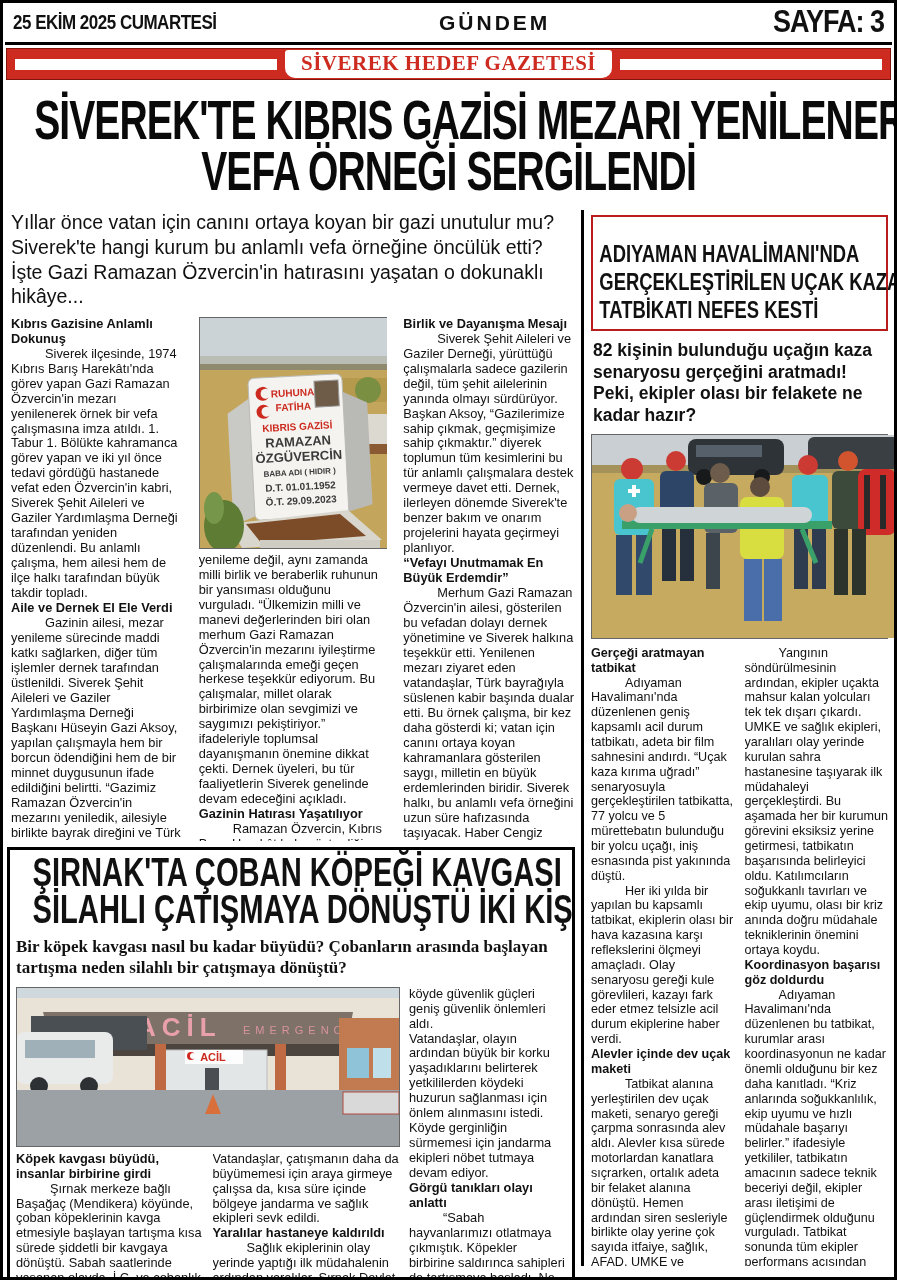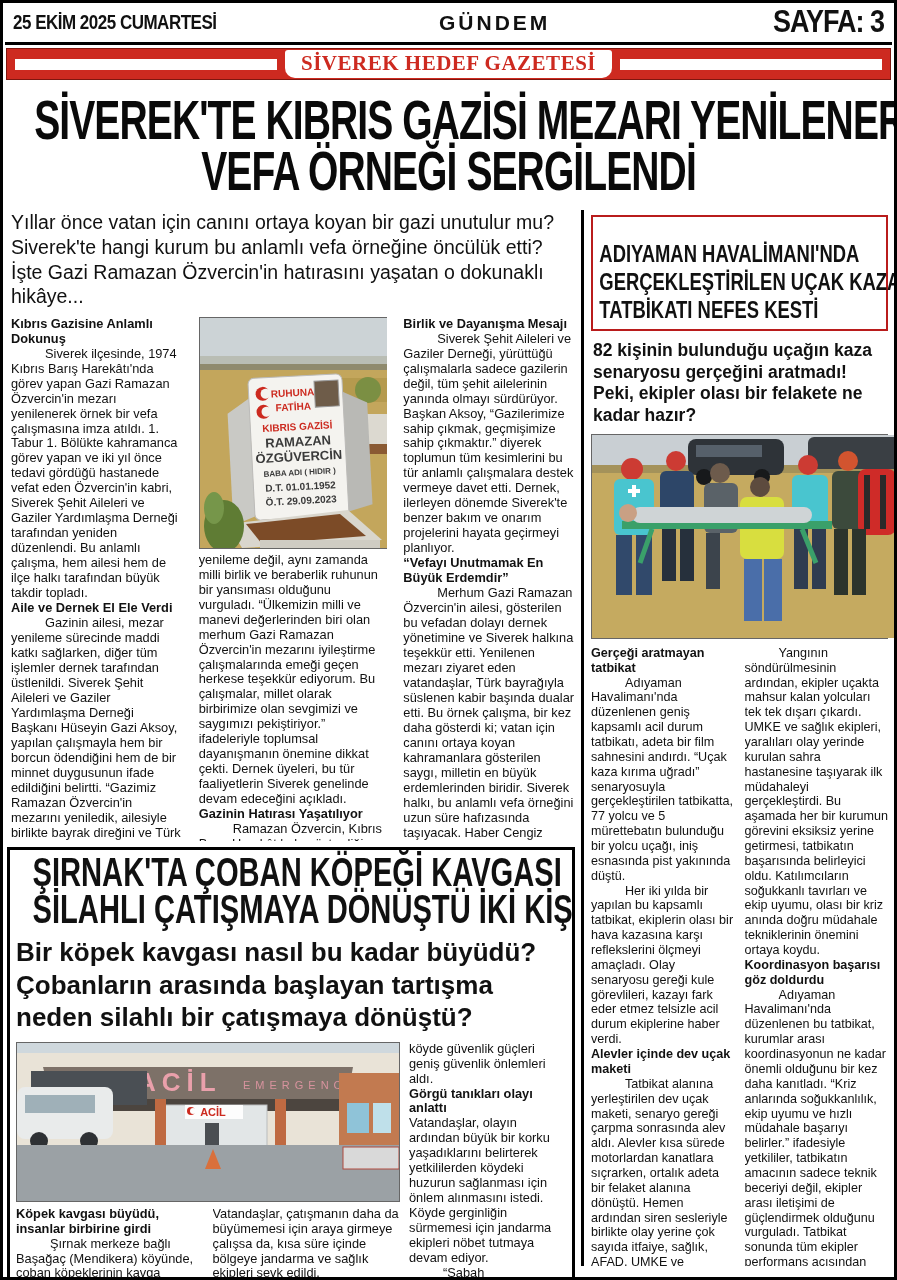--- a/index.html
+++ b/index.html
@@ -33,21 +33,21 @@
   .blk { margin:0; }
   .blk-h { font-weight:bold; }
   .blk-p { text-indent:34px; }
   .blk-p.noind { text-indent:0; }
   .photo { border:1px solid #666; background:#ddd; margin-bottom:4px; }
   .photo svg { display:block; }
   
   .sirnak-box { border:3px solid #000; margin:6px 0 0 -4px; padding:4px 6px 0 6px; box-sizing:border-box; height:492px; overflow:hidden; }
   .sirnak-hline { font-weight:900; font-size:31px; text-align:center; line-height:1.2; white-space:nowrap;
                   transform:scale(0.94,1.3); transform-origin:center; }
-  .sirnak-sub { font-weight:bold; font-size:26px; line-height:1.25; margin-top:8px; }
+  .sirnak-sub { font-weight:bold; font-size:17px; line-height:1.25; margin-top:8px;font-family:Liberation Serif, serif; }
   .sirnak-body { display:flex; gap:9px; margin-top:8px; }
   .sirnak-left { width:384px; }
   .sirnak-cols { display:flex; gap:9px; margin-top:5px; height:215px; overflow:hidden; }
   .scol { flex:1; font-size:12.8px; line-height:1.17; overflow:hidden; }
   .sirnak-col3 { flex:1; font-size:12.8px; line-height:1.17; overflow:hidden; height:380px; }
   
   .adn-headbox { border:2px solid #b91c1c; padding:23px 2px 6px; }
   .adn-hline { font-weight:900; font-size:19px; line-height:1.45; white-space:nowrap;
                transform:scale(0.97,1.25); transform-origin:center; }
   .adn-sub { font-weight:bold; font-size:17.5px; line-height:1.24; margin:9px 2px 7px; }
@@ -187,22 +187,22 @@
                 </div>
               <div class="scol">
                   <div class="blk blk-p noind">Vatandaşlar, çatışmanın daha da büyümemesi için araya girmeye çalışsa da, kısa süre içinde bölgeye jandarma ve sağlık ekipleri sevk edildi.</div>
                   <div class="blk blk-h">Yaralılar hastaneye kaldırıldı</div>
                   <div class="blk blk-p">Sağlık ekiplerinin olay yerinde yaptığı ilk müdahalenin ardından yaralılar, Şırnak Devlet Hastanesine kaldırıldı. Doktorlardan alınan bilgiye göre, her iki yaralının da hayati tehlikesinin bulunmadığı öğrenildi. Ancak köy halkı yaşanan olay karşısında büyük üzüntü yaşadı.</div>
                 </div>
             </div>
           </div>
           <div class="sirnak-col3">
               <div class="blk blk-p noind">köyde güvenlik güçleri geniş güvenlik önlemleri aldı.</div>
+              <div class="blk blk-p noind">Vatandaşlar, olayın ardından büyük bir korku yaşadıklarını belirterek yetkililerden köydeki huzurun sağlanması için önlem alınmasını istedi. Köyde gerginliğin sürmemesi için jandarma ekipleri nöbet tutmaya devam ediyor.</div>
               <div class="blk blk-h">Görgü tanıkları olayı anlattı</div>
-              <div class="blk blk-p noind">Vatandaşlar, olayın ardından büyük bir korku yaşadıklarını belirterek yetkililerden köydeki huzurun sağlanması için önlem alınmasını istedi. Köyde gerginliğin sürmemesi için jandarma ekipleri nöbet tutmaya devam ediyor.</div>
               <div class="blk blk-p">“Sabah hayvanlarımızı otlatmaya çıkmıştık. Köpekler birbirine saldırınca sahipleri de tartışmaya başladı. Ne olduğunu anlayamadan silah sesi duyduk,” diyen bir köy sakini, olayın bir anda kontrolden çıktığını ifade etti. Tanıklar, geçmişte de benzer gerginliklerin yaşandığını ancak bu kadar büyümediğini belirtti.</div>
             </div>
         </div>
       </div>
     </div>
 
     <div class="right-zone">
       <div class="adn-headbox">
         <div class="adn-hline">ADIYAMAN HAVALİMANI'NDA</div>
         <div class="adn-hline">GERÇEKLEŞTİRİLEN UÇAK KAZA KIRIMA UĞRADI</div>

